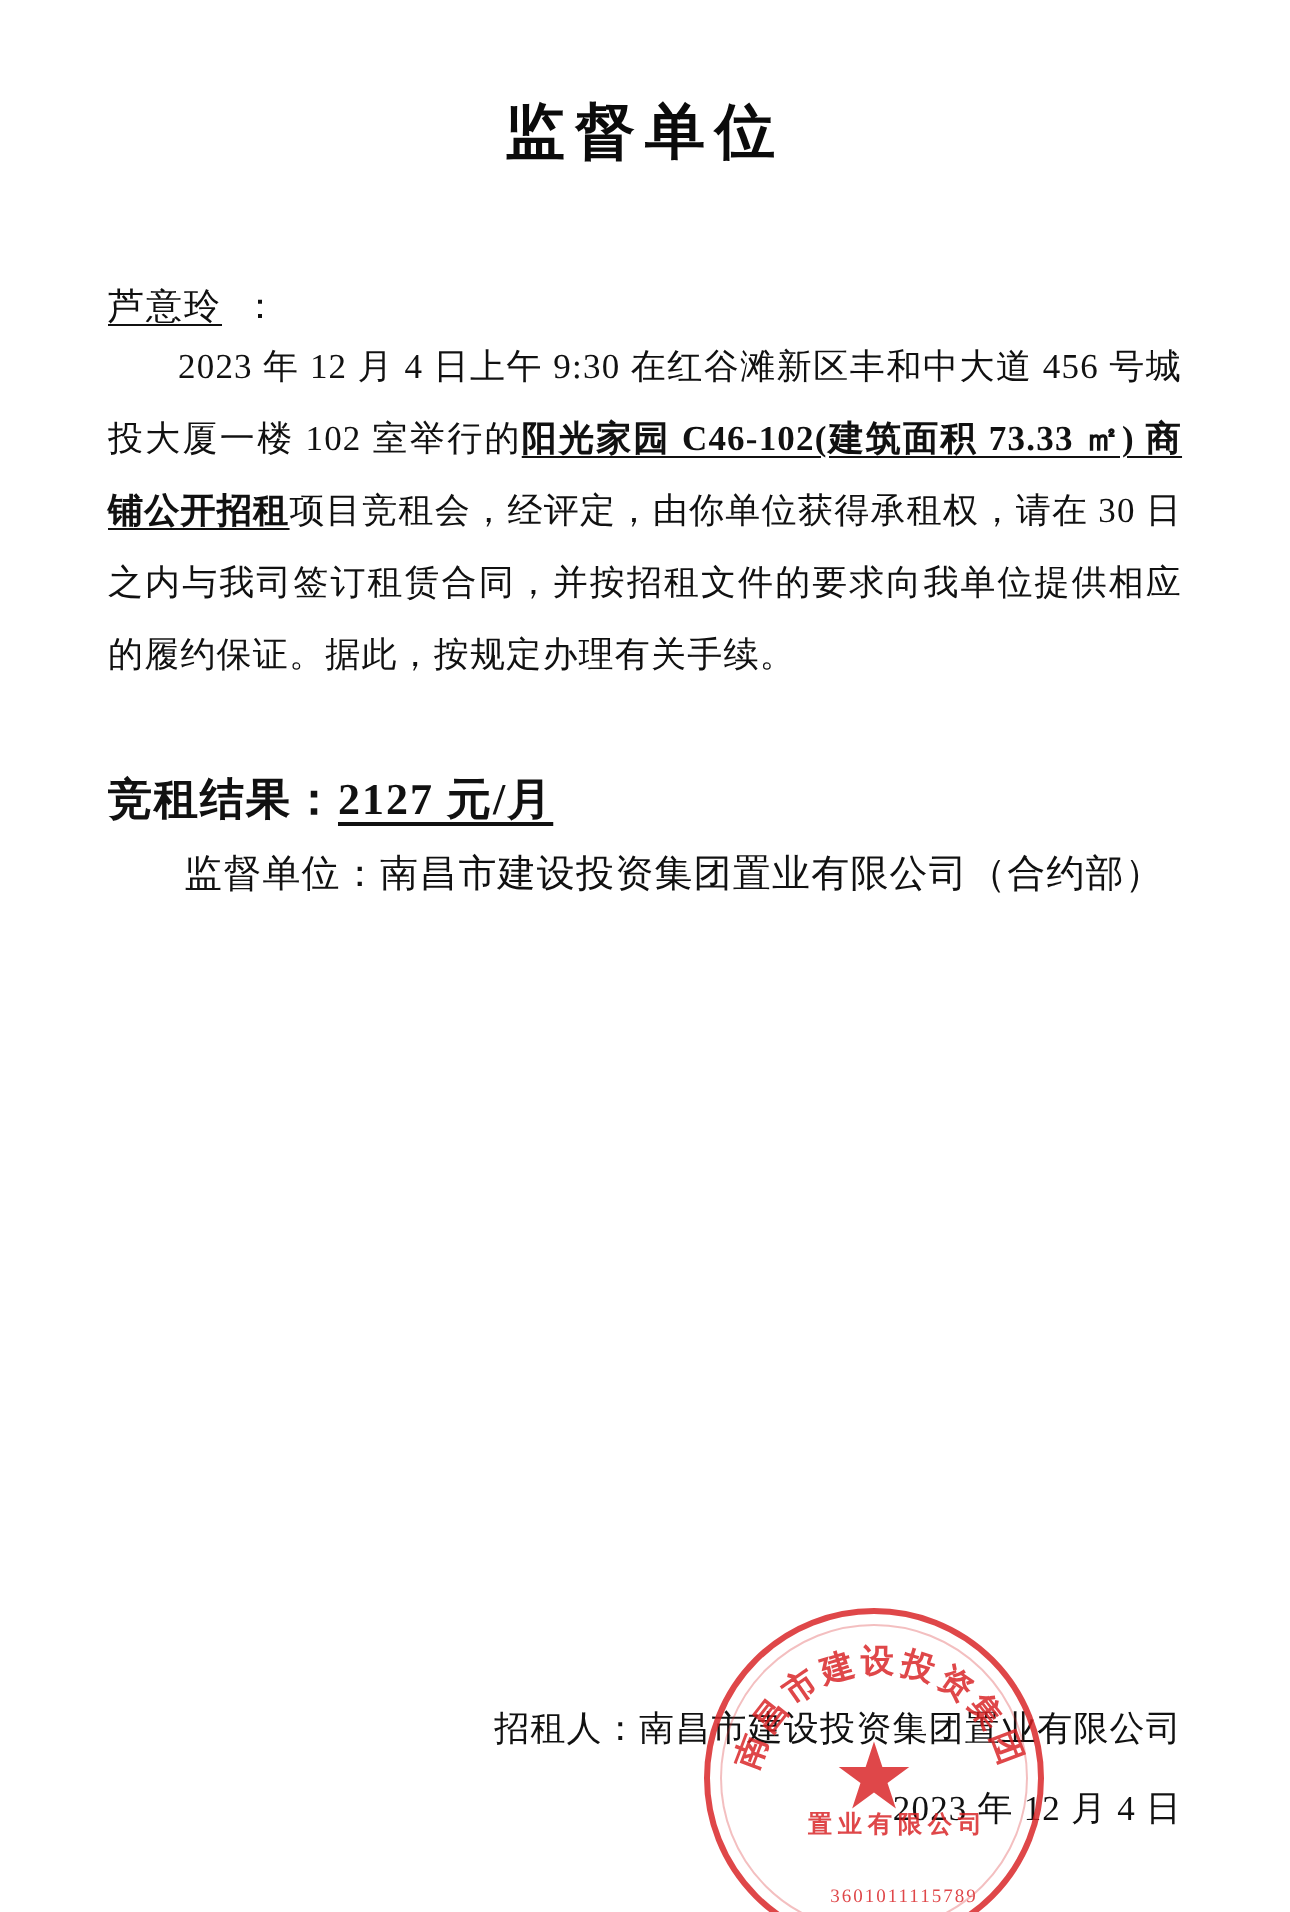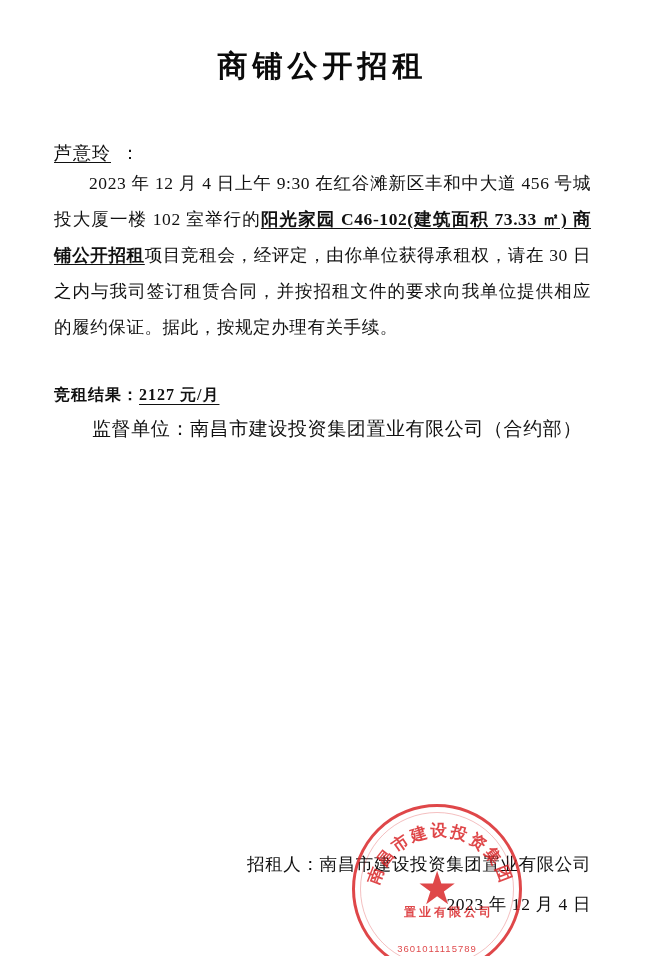--- a/index.html
+++ b/index.html
@@ -54,21 +54,21 @@
     display: inline-block;
     width: 2em;
   }
   .u-bold {
     font-weight: bold;
     text-decoration: underline;
     text-underline-offset: 3px;
   }
   .result-line {
     margin-top: 40px;
-    font-size: 16px;
+    font-size: 22px;
     font-weight: bold;
     letter-spacing: 1px;
   }
   .result-line .value {
     text-decoration: underline;
     text-underline-offset: 4px;
     padding-right: 6px;
   }
   .notice-para {
     margin-top: 38px;
@@ -130,26 +130,26 @@
   }
   .seal-arc-text text {
     fill: #d81f22;
     font-family: "Liberation Sans", sans-serif;
     font-size: 16.5px;
     font-weight: bold;
     letter-spacing: 2.5px;
   }
   .seal-bottom-text {
     position: absolute;
-    left: 0;
+    left: 15px;
     bottom: 17px;
     width: 100%;
     text-align: center;
     color: #d81f22;
-    font-family: Liberation Sans, sans-serif;
+    font-family: Liberation Serif, serif;
     font-size: 9.5px;
     letter-spacing: 1px;
   }
   .seal-mid-text {
     position: absolute;
     left: 12px;
     top: 97px;
     width: 100%;
     text-align: center;
     color: #d81f22;
@@ -157,21 +157,21 @@
     font-size: 12px;
     letter-spacing: 3px;
     font-weight: bold;
   }
 </style>
 </head>
 <body>
 
 <div class="page">
 
-  <div class="doc-title">商铺公开招租</div>
+  <div class="doc-title">监督单位</div>
 
   <div class="addressee">
     <span class="name">芦意玲</span><span class="colon">：</span>
   </div>
 
   <div class="body-para">
     <span class="indent"></span><span>2023 年 12 月 4 日上午 9:30 在红谷滩新区丰和中大道 456 号城投大厦一楼 102 室举行的</span><span class="u-bold">阳光家园 C46-102(建筑面积 73.33 ㎡) 商铺公开招租</span><span>项目竞租会，经评定，由你单位获得承租权，请在 30 日之内与我司签订租赁合同，并按招租文件的要求向我单位提供相应的履约保证。据此，按规定办理有关手续。</span>
   </div>
 
   <div class="result-line">

